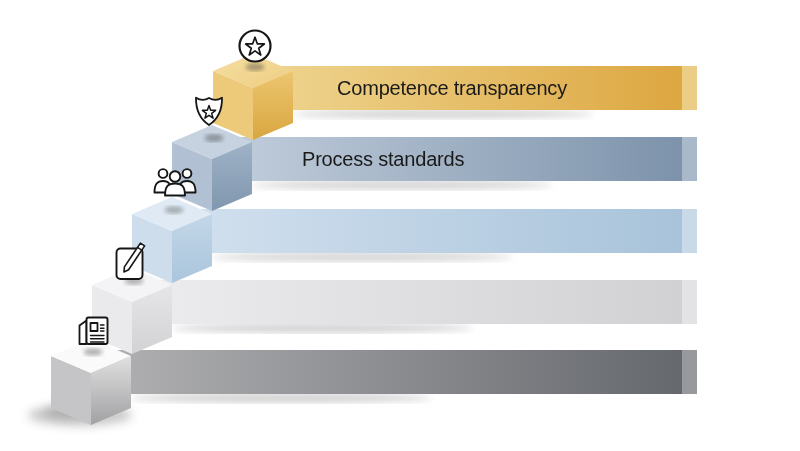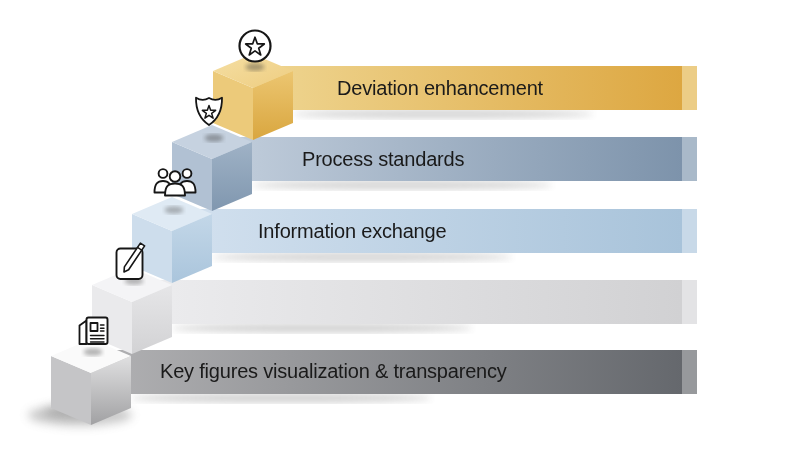--- a/index.html
+++ b/index.html
@@ -171,18 +171,16 @@
     <g>
       <path d="M86.5,320.5 L79.5,325.5 L79.5,344 L86.5,344 Z" fill="#ffffff" stroke-width="1.8"></path>
       <rect x="86.5" y="317.5" width="21" height="26.5" rx="2" fill="#ffffff" stroke-width="1.9"></rect>
       <rect x="90.5" y="323" width="7" height="8" stroke-width="1.8"></rect>
       <path d="M100.5,325 H104 M100.5,328.2 H104 M100.5,331 H104" stroke-width="1.4"></path>
       <path d="M90.5,335.5 H104 M90.5,338.8 H104 M90.5,342 H104" stroke-width="1.4"></path>
     </g>
   </g>
 </svg>
 
-<div class="bar-label" style="left:337px;top:88px">Deviation enhancement</div>
+<div class="bar-label" style="left:337px;top:88px">Competence transparency</div>
 <div class="bar-label" style="left:302px;top:159px">Process standards</div>
-<div class="bar-label" style="left:258px;top:231px">Information exchange</div>
-<div class="bar-label" style="left:160px;top:371px">Key figures visualization &amp; transparency</div>
 
 </div>
 
 </body></html>

